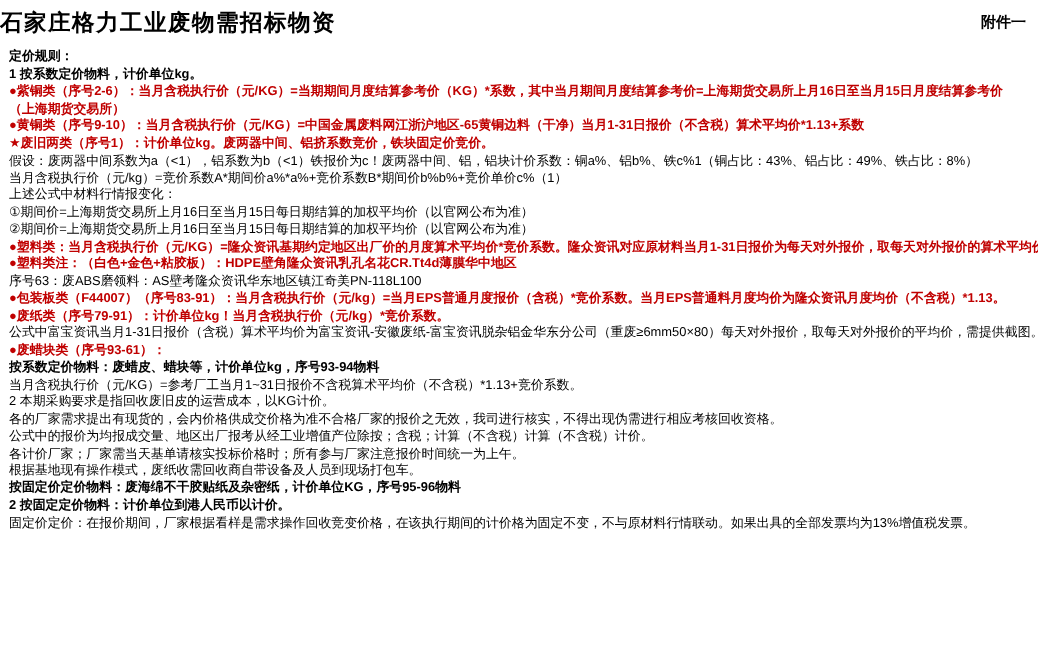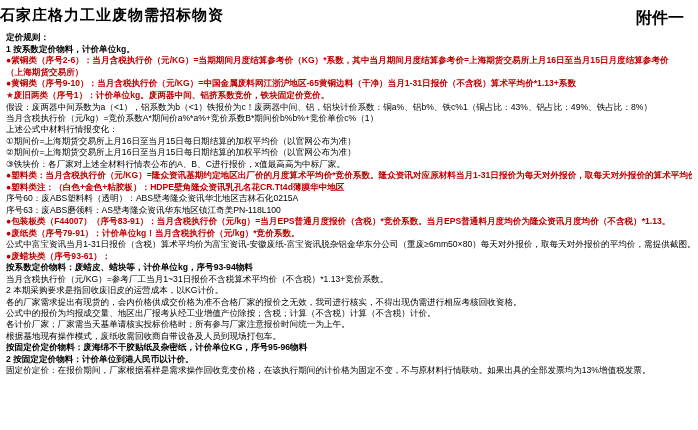--- a/index.html
+++ b/index.html
@@ -18,21 +18,21 @@
   }
   .hdr .title{
     position:absolute;left:0;right:0;top:2px;
     text-align:left;
     font-size:15px;
     font-weight:bold;
     letter-spacing:1px;
   }
   .hdr .attach{
     position:absolute;right:14px;top:4px;
-    font-size:16px;
+    font-size:10px;
     font-weight:bold;
     font-family:Liberation Mono, monospace;
   }
   .body{
     padding:0 6px 0 6px;
     font-size:8.6px;
     line-height:11.6px;
   }
   .line{white-space:nowrap;overflow:hidden;}
   .b{font-weight:bold;}
@@ -60,25 +60,23 @@
     <div class="line red">●黄铜类（序号9-10）：当月含税执行价（元/KG）=中国金属废料网江浙沪地区-65黄铜边料（干净）当月1-31日报价（不含税）算术平均价*1.13+系数</div>
 
 
     <div class="line red">★废旧两类（序号1）：计价单位kg。废两器中间、铝挤系数竞价，铁块固定价竞价。</div>
 
     <div class="line tight">假设：废两器中间系数为a（&lt;1），铝系数为b（&lt;1）铁报价为c！废两器中间、铝，铝块计价系数：铜a%、铝b%、铁c%1（铜占比：43%、铝占比：49%、铁占比：8%）</div>
     <div class="line tight">当月含税执行价（元/kg）=竞价系数A*期间价a%*a%+竞价系数B*期间价b%b%+竞价单价c%（1）</div>
     <div class="line tight">上述公式中材料行情报变化：</div>
     <div class="line tight">①期间价=上海期货交易所上月16日至当月15日每日期结算的加权平均价（以官网公布为准）</div>
     <div class="line tight">②期间价=上海期货交易所上月16日至当月15日每日期结算的加权平均价（以官网公布为准）</div>
-    <div class="line tight">③铁块价：各厂家对上述全材料行情表公布的A、B、C进行报价，x值最高高为中标厂家。</div>
 
     <div class="line red">●塑料类：当月含税执行价（元/KG）=隆众资讯基期约定地区出厂价的月度算术平均价*竞价系数。隆众资讯对应原材料当月1-31日报价为每天对外报价，取每天对外报价的算术平均价，需出示隆众资讯截图。</div>
     <div class="line red">●塑料类注：（白色+金色+粘胶板）：HDPE壁角隆众资讯乳孔名花CR.Tt4d薄膜华中地区</div>
-    <div class="line tight">序号60：废ABS塑料料（透明）：ABS壁考隆众资讯华北地区吉林石化0215A</div>
     <div class="line tight">序号63：废ABS磨领料：AS壁考隆众资讯华东地区镇江奇美PN-118L100</div>
 
     <div class="line red">●包装板类（F44007）（序号83-91）：当月含税执行价（元/kg）=当月EPS普通月度报价（含税）*竞价系数。当月EPS普通料月度均价为隆众资讯月度均价（不含税）*1.13。</div>
     <div class="line red">●废纸类（序号79-91）：计价单位kg！当月含税执行价（元/kg）*竞价系数。</div>
 
     <div class="line tight">公式中富宝资讯当月1-31日报价（含税）算术平均价为富宝资讯-安徽废纸-富宝资讯脱杂铝金华东分公司（重废≥6mm50×80）每天对外报价，取每天对外报价的平均价，需提供截图。</div>
     <div class="line red">●废蜡块类（序号93-61）：</div>
     <div class="line b">按系数定价物料：废蜡皮、蜡块等，计价单位kg，序号93-94物料</div>
     <div class="line tight">当月含税执行价（元/KG）=参考厂工当月1~31日报价不含税算术平均价（不含税）*1.13+竞价系数。</div>
 

